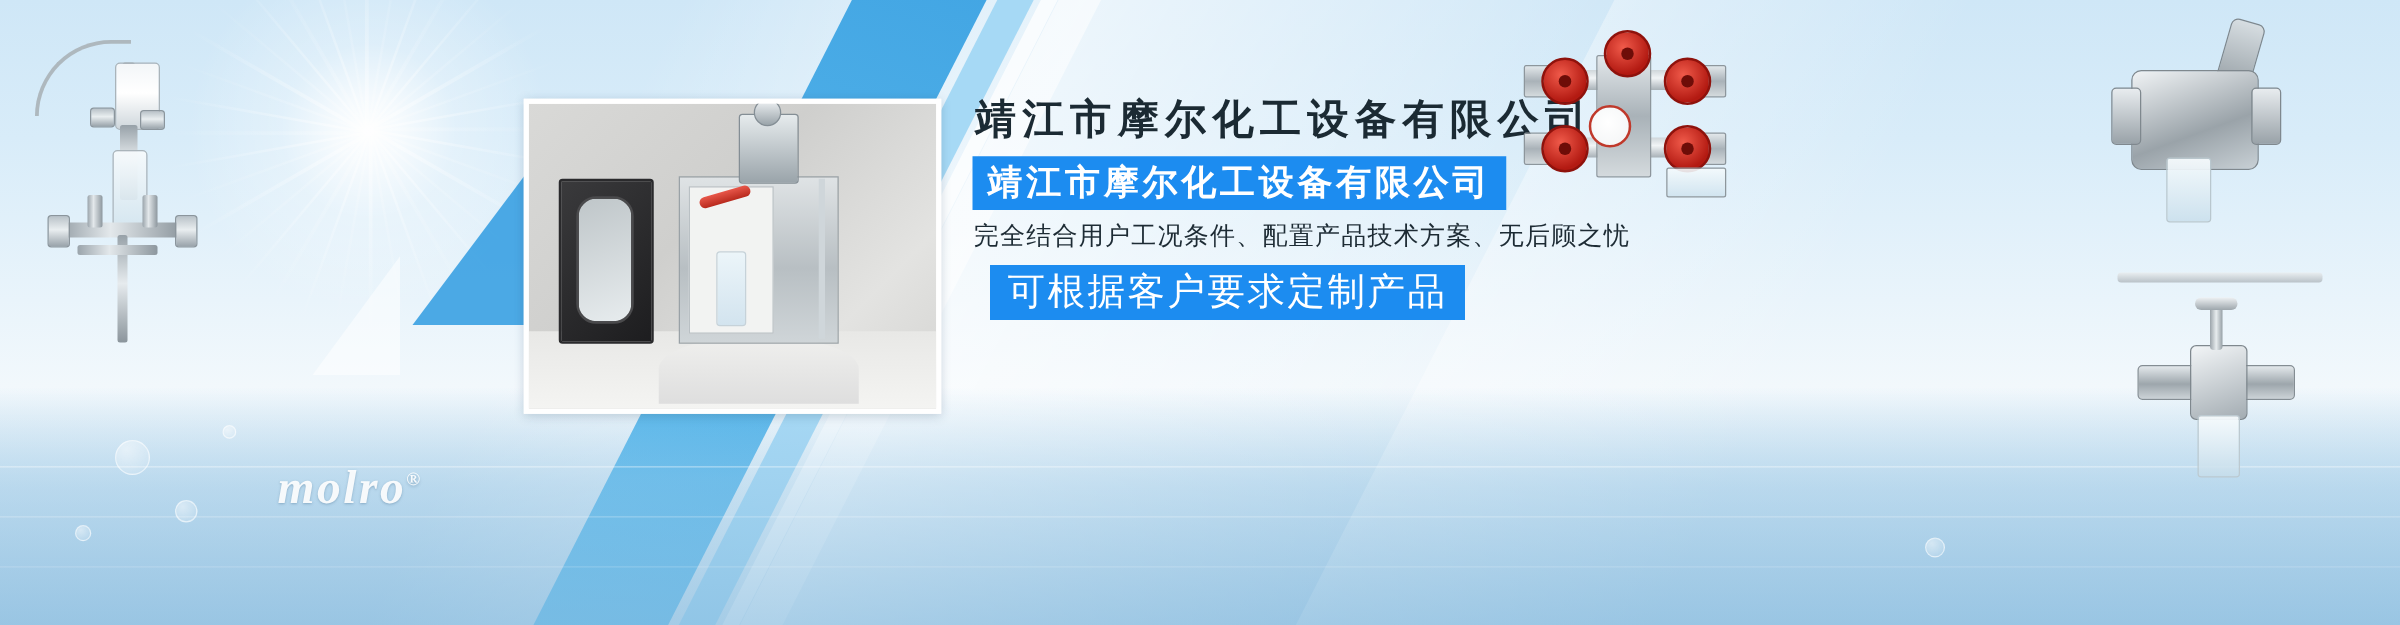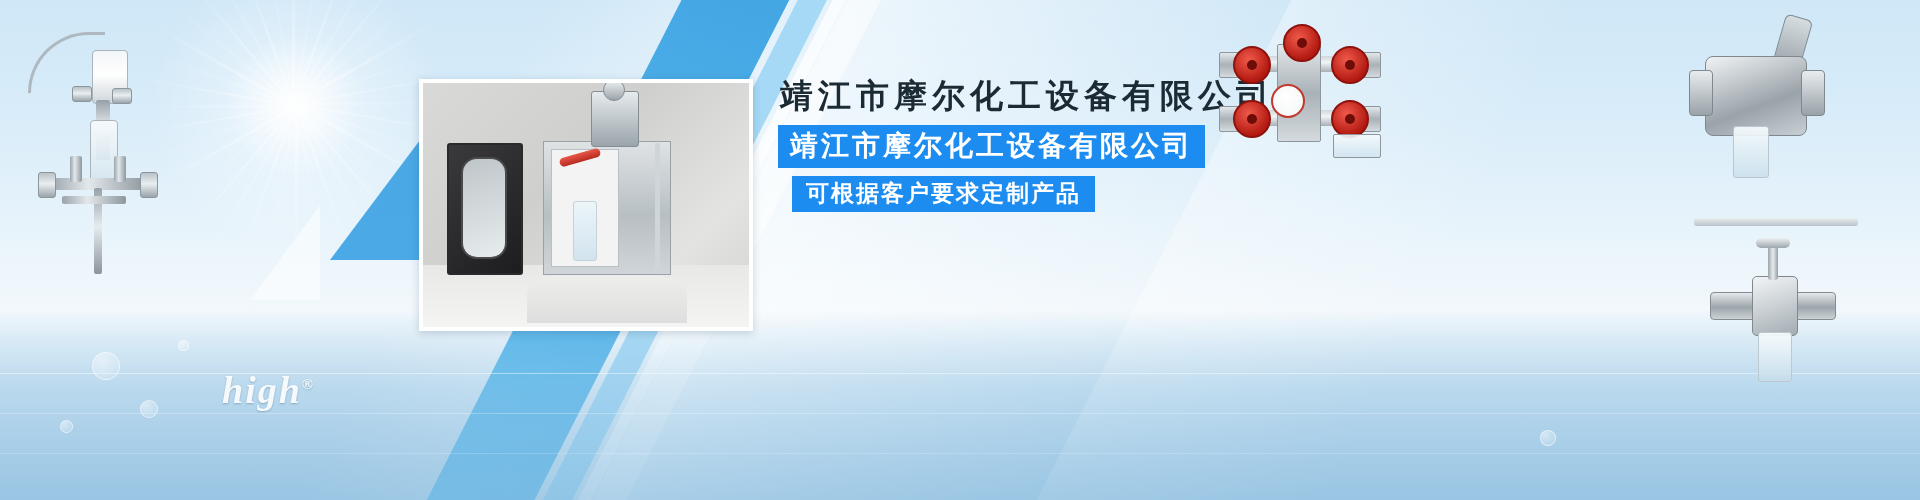--- a/index.html
+++ b/index.html
@@ -109,21 +109,21 @@
   .sv-shelf{position:absolute;left:-6px;top:-22px;width:164px;height:8px;border-radius:3px;
     background:linear-gradient(180deg,#e9eef1,#b9c2c8);}
 
   
   .textcol{position:absolute;left:778px;top:76px;width:640px;}
   .company{font-family:"Liberation Serif",serif;font-weight:bold;font-size:33px;letter-spacing:5px;
     color:#1b2a33;line-height:1.22;margin:0 0 9px 2px;white-space:nowrap;}
   .tagbar{display:inline-block;background:#1c8cf0;color:#ffffff;font-weight:bold;font-size:28px;
     letter-spacing:3px;padding:5px 12px 6px 12px;line-height:1.12;white-space:nowrap;margin:0 0 8px 0;}
   .subline{font-size:20px;color:#1d2b34;letter-spacing:1px;line-height:1.35;margin:0 0 9px 1px;white-space:nowrap;}
-  .tagbar2{display:inline-block;background:#1c8cf0;color:#ffffff;font-weight:bold;font-size:23px;
+  .tagbar2{display:inline-block;background:#1c8cf0;color:#ffffff;font-weight:normal;font-size:30px;
     letter-spacing:2px;padding:5px 14px 6px 14px;line-height:1.12;white-space:nowrap;margin:0 0 9px 14px;}
   .eng{font-family:"Liberation Serif",serif;font-size:8px;color:#4a5a66;letter-spacing:.4px;
     line-height:1.75;width:400px;margin-left:2px;text-transform:uppercase;}
 
   
   .watermark{position:absolute;left:222px;top:368px;font-family:"Liberation Serif",serif;
     font-style:italic;font-weight:bold;font-size:38px;letter-spacing:2px;color:rgba(255,255,255,.92);
     text-shadow:0 1px 2px rgba(80,120,150,.45);}
   .watermark sup{font-size:15px;vertical-align:super;}
 </style>
@@ -219,20 +219,21 @@
     <div class="ph-valvetop"></div>
     <div class="ph-door"></div>
     <div class="ph-doorwin"></div>
     <div class="ph-handle"></div>
     <div class="ph-bottle"></div>
   </div>
 
   <div class="textcol">
     <div class="company">靖江市摩尔化工设备有限公司</div>
     <div><span class="tagbar">靖江市摩尔化工设备有限公司</span></div>
+    <div class="subline">完全结合用户工况条件、配置产品技术方案、无后顾之忧</div>
     <div><span class="tagbar2">可根据客户要求定制产品</span></div>
   </div>
 
   <div class="prod xtree">
     <div class="steelpipe" style="left:18px;top:18px;width:134px;height:16px;"></div>
     <div class="steelpipe" style="left:18px;top:72px;width:134px;height:16px;"></div>
     <div class="steelblock" style="left:62px;top:6px;width:42px;height:96px;"></div>
     <div class="steelblock" style="left:4px;top:14px;width:22px;height:24px;"></div>
     <div class="steelblock" style="left:142px;top:14px;width:22px;height:24px;"></div>
     <div class="steelblock" style="left:4px;top:68px;width:22px;height:24px;"></div>
@@ -257,16 +258,16 @@
   <div class="prod smallvalve">
     <div class="sv-shelf"></div>
     <div class="sv-pipe"></div>
     <div class="sv-hub"></div>
     <div class="sv-stem"></div>
     <div class="sv-top"></div>
     <div class="sv-glass"></div>
   </div>
 
   <div class="watermark">
-    <span>high</span><sup>®</sup>
+    <span>molro</span><sup>®</sup>
   </div>
 
 </div>
 
 </body></html>

